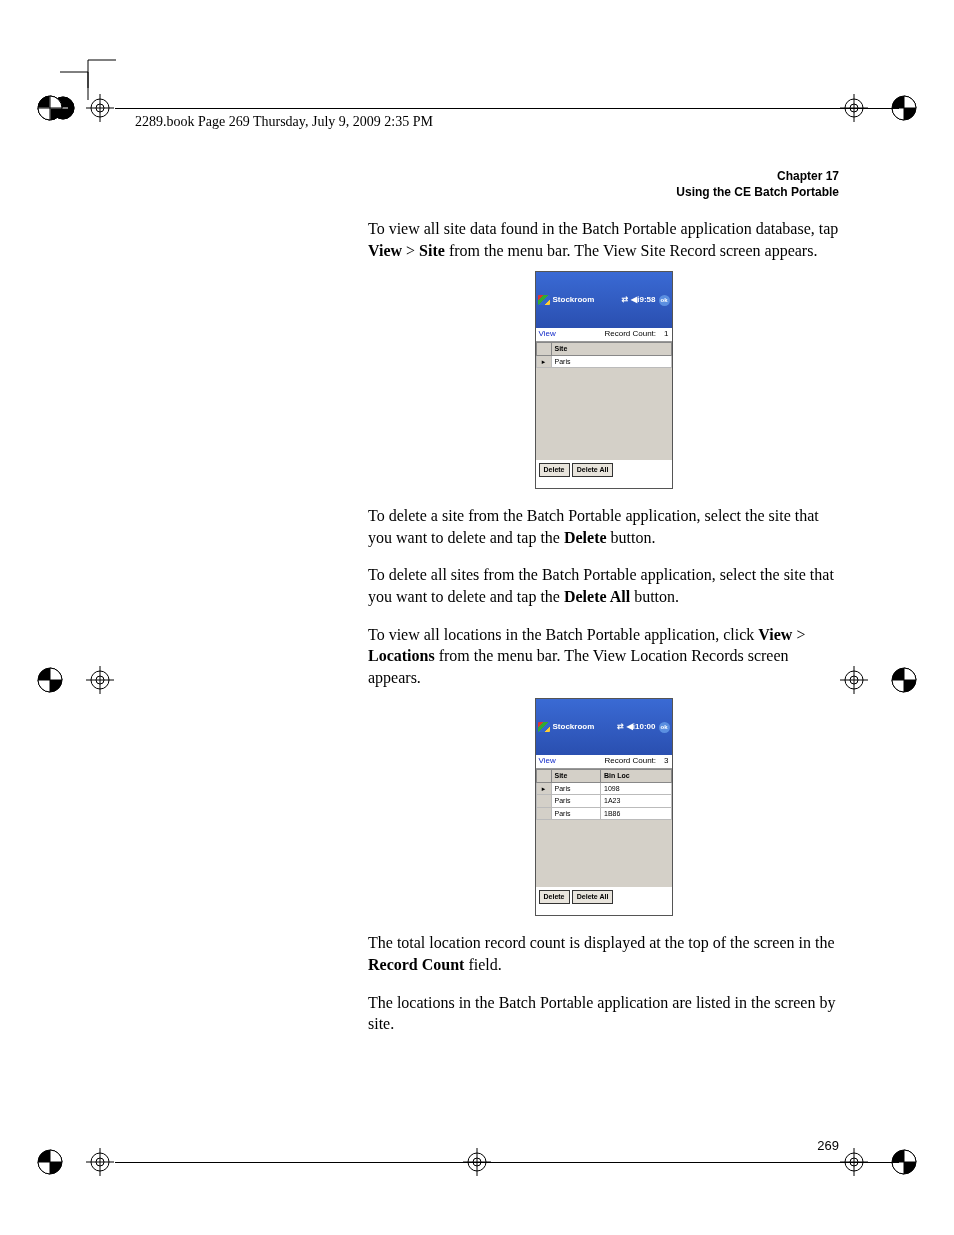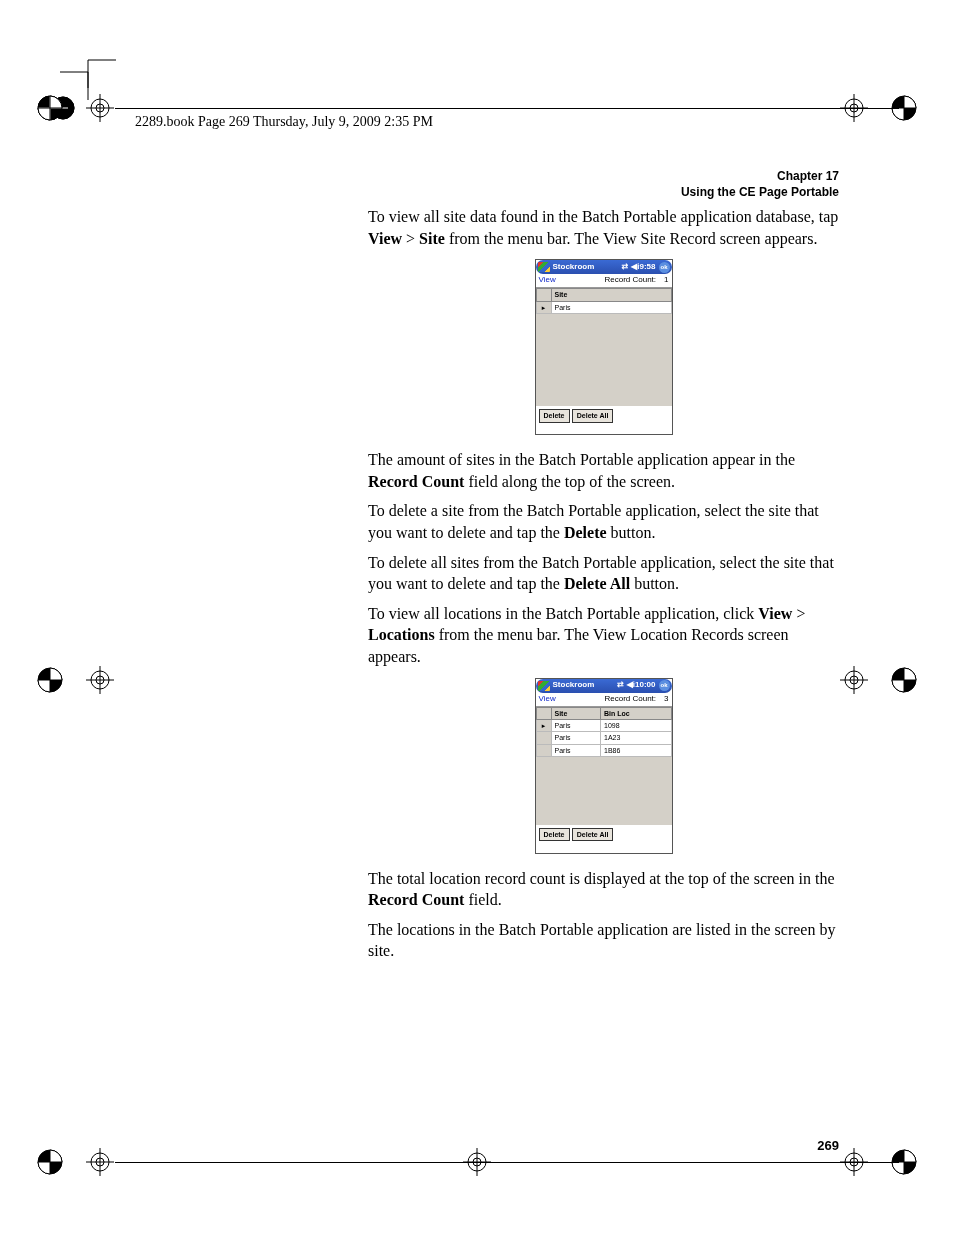--- a/index.html
+++ b/index.html
@@ -36,21 +36,21 @@
     line-height: 1.35;
   }
   .content {
     position: absolute;
     left: 368px;
     right: 115px;
     top: 202px;
     font-size: 16px;
     line-height: 1.35;
   }
-  .content p { margin: 4px 0 8px 0; }
+  .content p { margin: 16px 0 8px 0; }
   .content .bullet-row {
     margin-left: -24px;
     margin-top: 4px;
     margin-bottom: 6px;
   }
   .bold { font-weight: bold; }
   .figure {
     margin: 10px auto 14px auto;
   }
   .device {
@@ -60,25 +60,24 @@
     margin: 0 auto;
     font-family: Tahoma, Arial, sans-serif;
     font-size: 8px;
     color: #000;
   }
   .dev-titlebar {
     background: linear-gradient(#3a6ad4, #2a4fb0);
     color: #fff;
     display: flex;
     align-items: center;
-    height: 14px;
-    padding: 0 2px;
+    height: 24px;
+    padding: 16px 2px;
     font-weight: bold;
     font-size: 8px;
-    border-radius: 7px;
   }
   .dev-titlebar .flag {
     width: 12px; height: 10px;
     background: linear-gradient(135deg,#d33 0 25%, #3a3 0 50%, #36c 0 75%, #fc3 0);
     margin-right: 3px;
     border-radius: 1px;
   }
   .dev-titlebar .spacer { flex: 1; }
   .dev-titlebar .ticon { margin-left: 3px; font-size: 8px; }
   .ok-badge {
@@ -141,21 +140,21 @@
     padding: 1px 4px;
     display: inline-block;
     font-family: Tahoma, Arial, sans-serif;
   }
   .page-number {
     position: absolute;
     right: 115px;
     bottom: 82px;
     top: auto;
     font-family: Arial, Helvetica, sans-serif;
-    font-weight: bold;
+    font-weight: normal;
     font-size: 13px;
   }
   .footer-rule {
     position: absolute;
     left: 115px;
     right: 55px;
     bottom: 72px;
     border-top: 0.5px solid #000;
   }
 </style>
@@ -262,21 +261,21 @@
     <path d="M116,60 h-28 M116,60 v28" transform="translate(-28,12)"></path>
     <path d="M116,60 h-28 M88,60 v28"></path>
   </g>
 </svg>
 
 <div class="header-rule"></div>
 <div class="header-text">2289.book  Page 269  Thursday, July 9, 2009  2:35 PM</div>
 
 <div class="chapter-block">
   <div>Chapter 17</div>
-  <div>Using the CE Page Portable</div>
+  <div>Using the CE Batch Portable</div>
 </div>
 
 <div class="content">
   <p>
     <span>To view all site data found in the Batch Portable application database, tap </span><span class="bold">View</span><span> &gt; </span><span class="bold">Site</span><span> from the menu bar. The View Site Record screen appears.</span>
   </p>
 
   <div class="figure">
     <div class="device">
       <div class="dev-titlebar">
@@ -309,23 +308,20 @@
           </table>
       </div>
       <div class="dev-buttons">
         <span class="dev-btn">Delete</span>
         <span class="dev-btn">Delete All</span>
       </div>
     </div>
   </div>
 
   <p>
-    <span>The amount of sites in the Batch Portable application appear in the </span><span class="bold">Record Count</span><span> field along the top of the screen.</span>
-  </p>
-  <p>
     <span>To delete a site from the Batch Portable application, select the site that you want to delete and tap the </span><span class="bold">Delete</span><span> button.</span>
   </p>
   <p>
     <span>To delete all sites from the Batch Portable application, select the site that you want to delete and tap the </span><span class="bold">Delete All</span><span> button.</span>
   </p>
 
 
   <p>
     <span>To view all locations in the Batch Portable application, click </span><span class="bold">View</span><span> &gt; </span><span class="bold">Locations</span><span> from the menu bar. The View Location Records screen appears.</span>
   </p>

